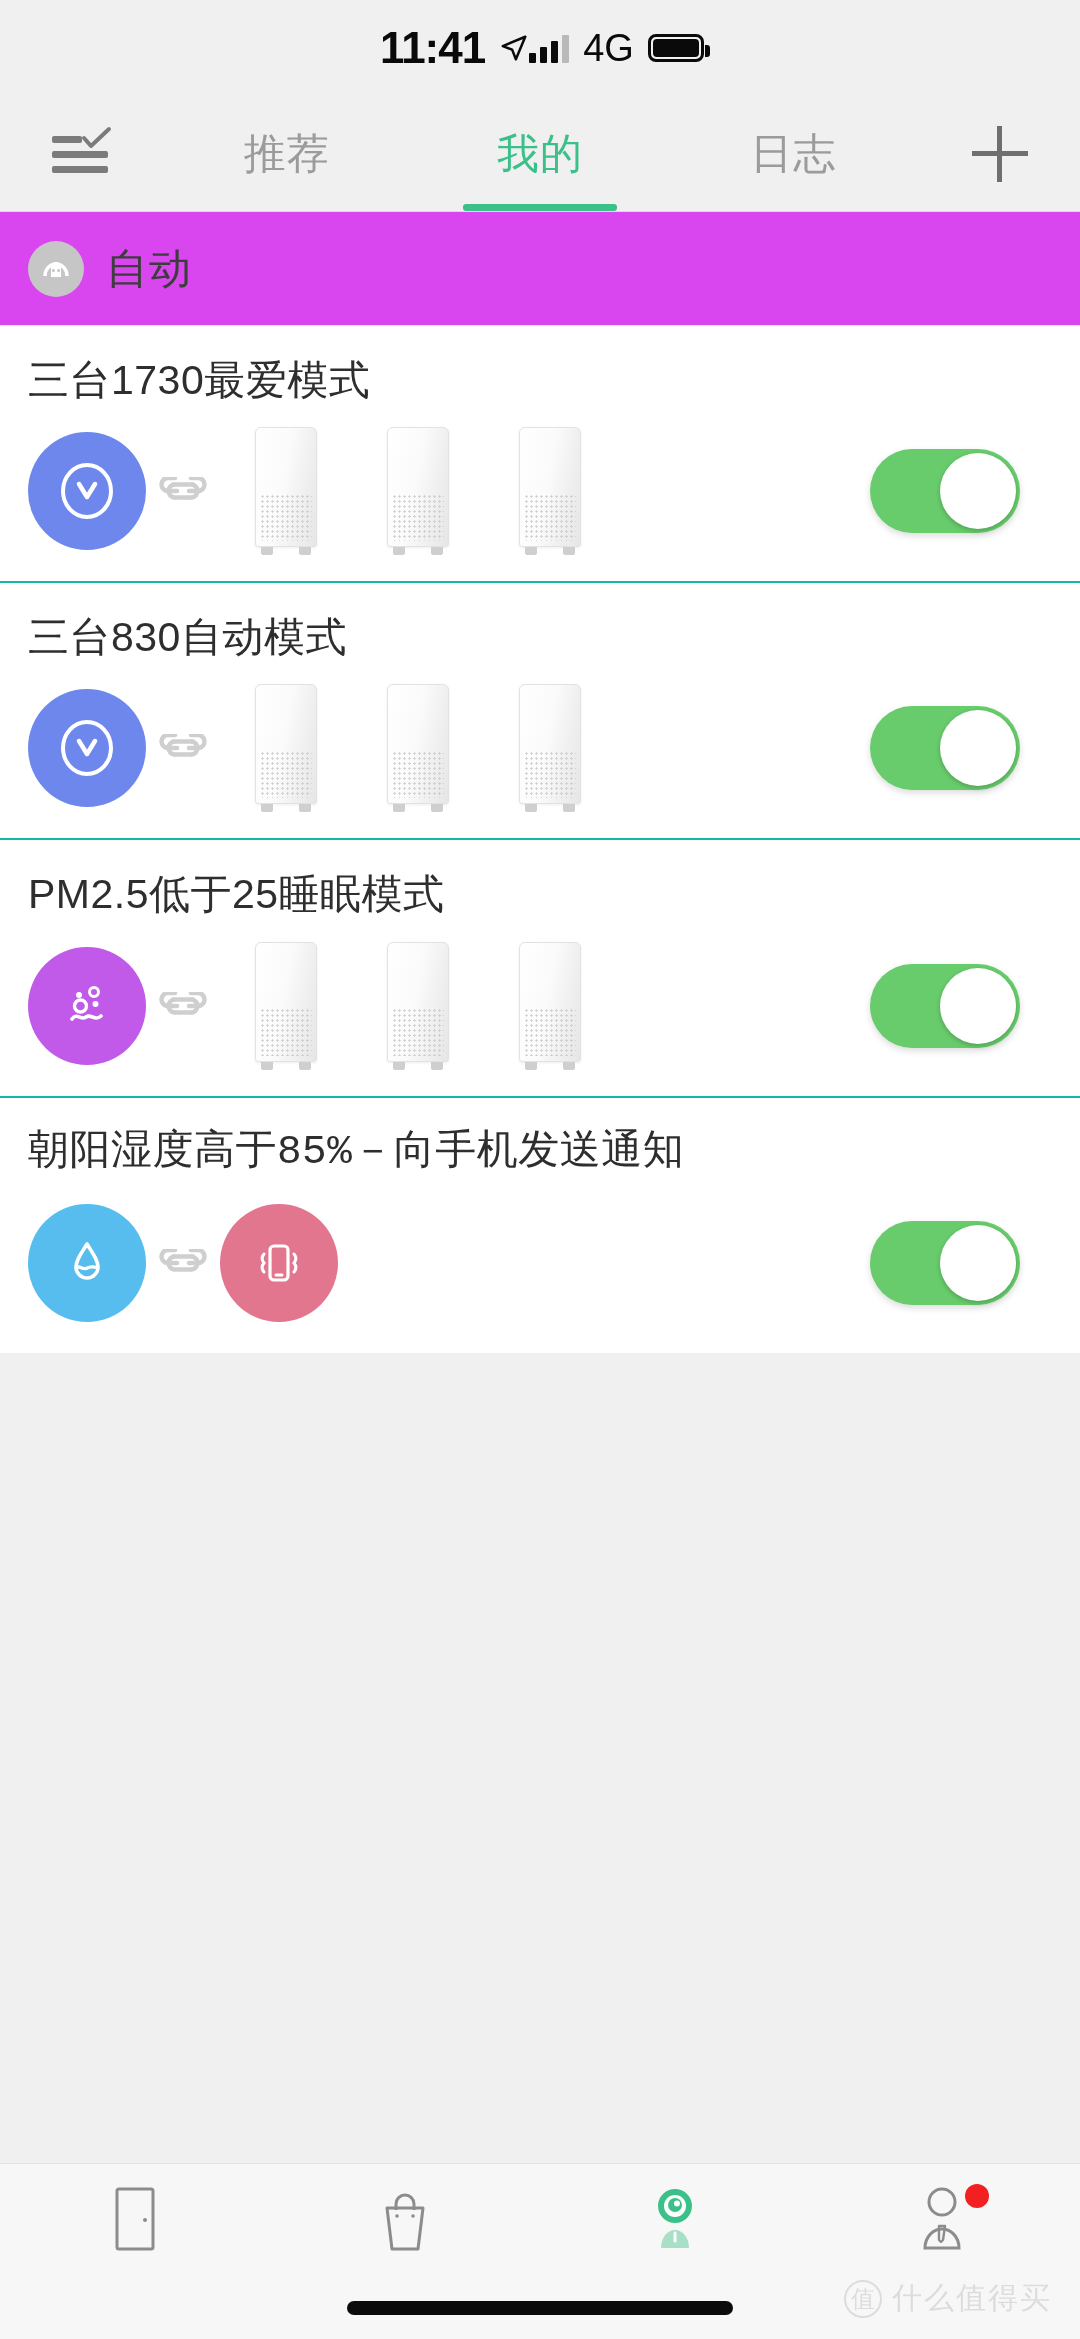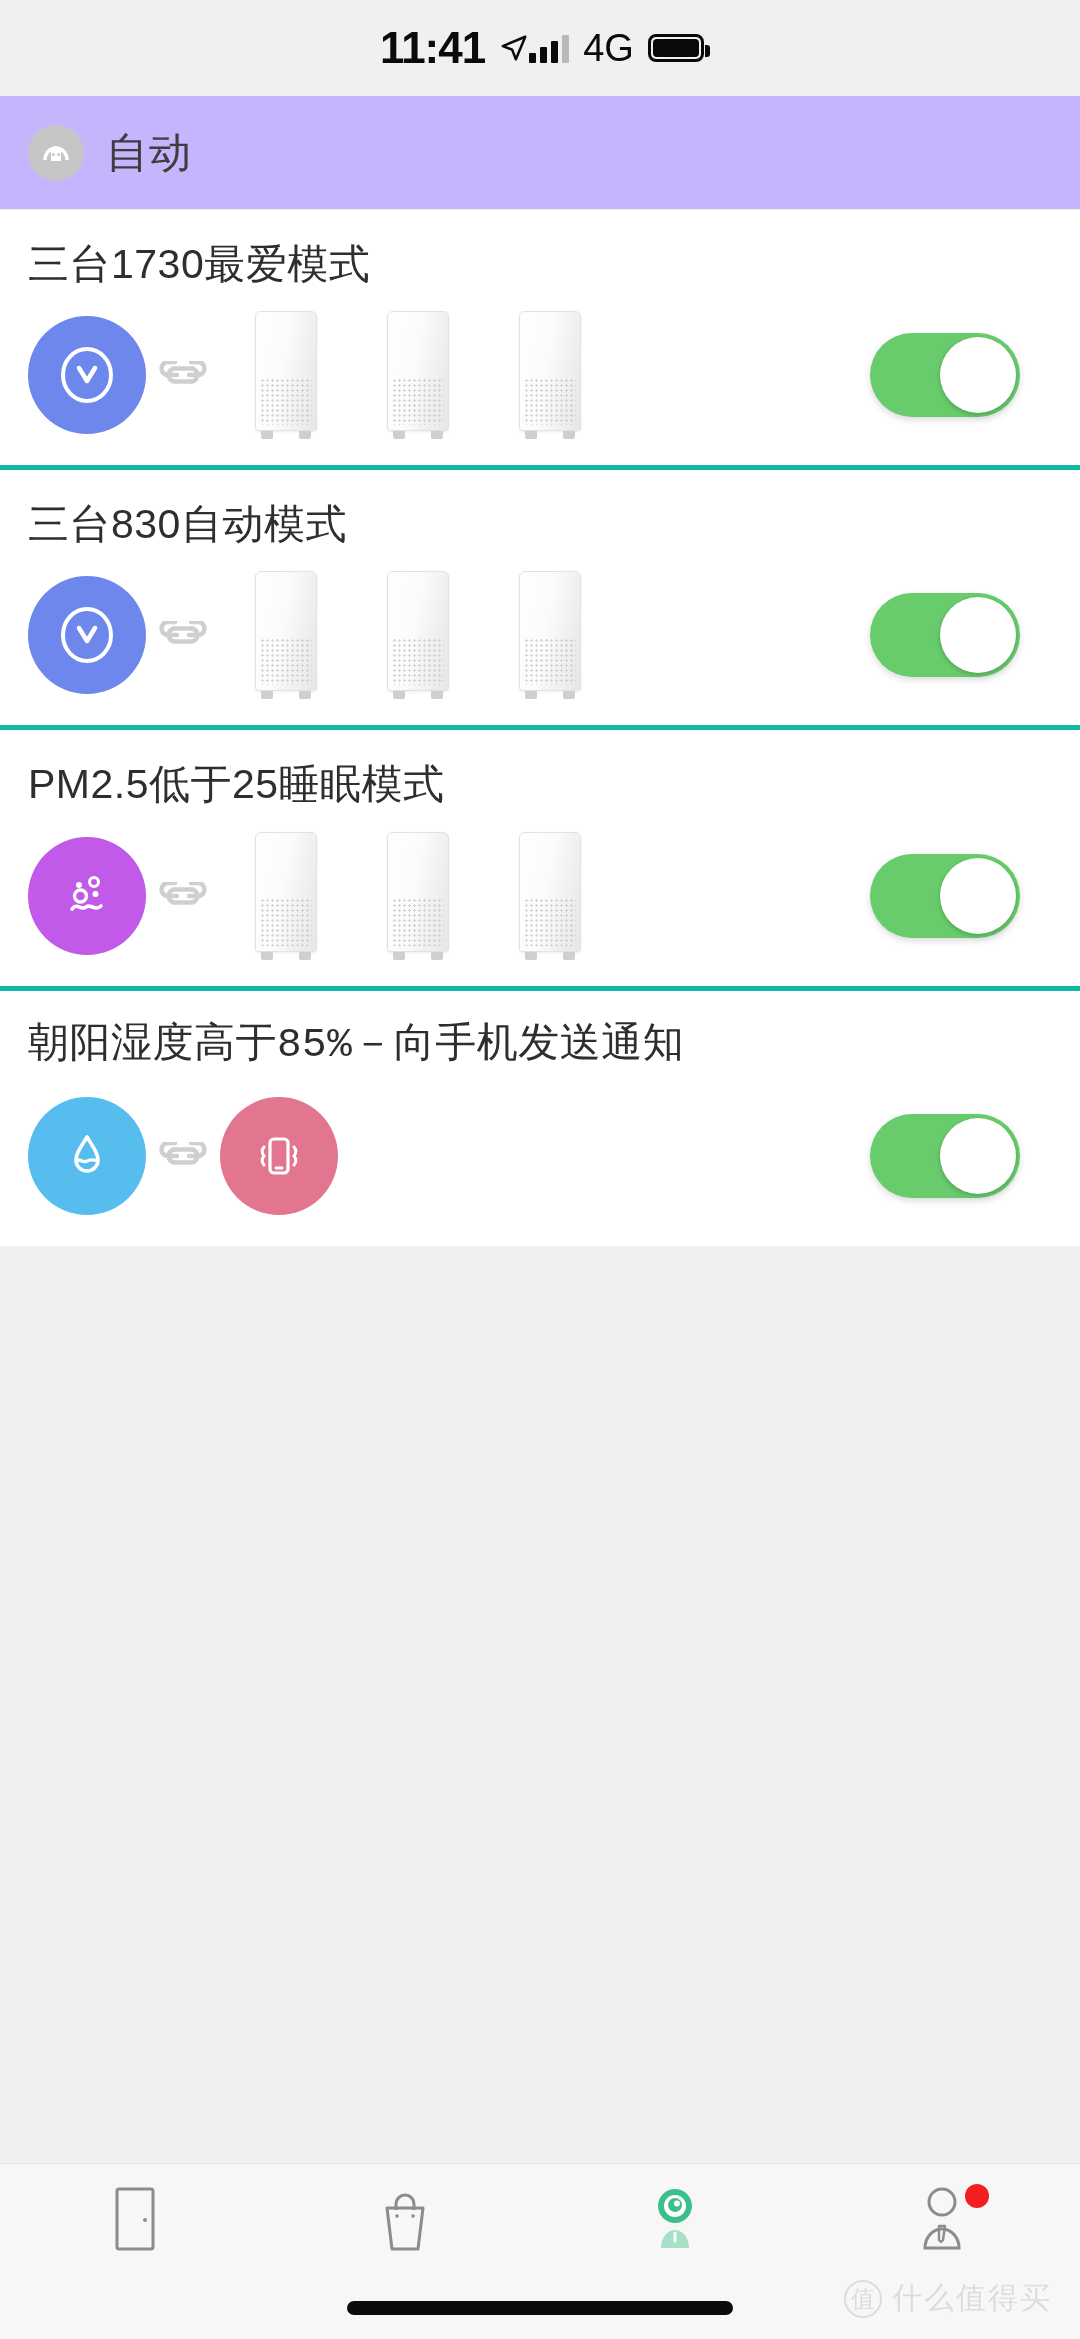--- a/index.html
+++ b/index.html
@@ -59,33 +59,33 @@
     font-size:42px; color:#9b9b9b; letter-spacing:1px;
   }
   .tab.active { color:#3cc08a; }
   .tab.active::after{
     content:""; position:absolute; bottom:0; left:0; right:0; height:7px;
     background:#3cc08a; border-radius:3px;
   }
 
   
   .content { flex:1; background:#f0f0f0; overflow:hidden; display:flex; flex-direction:column; }
-  .list-card { background:#c4b5fd; }
+  .list-card { background:#d946ef; }
 
   .section-head {
     height:114px; display:flex; align-items:center; gap:22px; padding:0 28px;
     border-bottom:1px solid #ededed;
   }
   .sec-badge { width:56px; height:56px; border-radius:50%; background:#c6c6c6;
     display:flex; align-items:center; justify-content:center; flex:0 0 56px; }
   .sec-title { font-size:42px; color:#3d3d3d; letter-spacing:1px; }
 
   .auto-row {
     padding:30px 28px 26px 28px;
-    border-bottom:5px solid #14b8a6;
+    border-bottom:2px solid #14b8a6;
     background:#fff;
   }
   .auto-row:last-child { border-bottom:none;font-family:Liberation Mono, monospace; }
   .auto-title { font-size:41px; color:#2e2e2e; letter-spacing:0.5px; line-height:1.2; }
   .auto-body { margin-top:22px; display:flex; align-items:center; min-height:128px; }
 
   .trigger {
     width:118px; height:118px; border-radius:50%; flex:0 0 118px;
     display:flex; align-items:center; justify-content:center;
   }
@@ -172,20 +172,49 @@
           <i></i>
           <i></i>
         </span>
       <span class="sb-net">4G</span>
       <span class="sb-batt">
           <i></i>
         </span>
     </div>
   </div>
 
+  <div class="topbar">
+    <div class="tb-icon-left">
+      <span class="icon-list">
+        <i></i>
+          <i></i>
+          <i></i>
+        <svg width="32" height="24" viewBox="0 0 32 24">
+            <path d="M4 12l7 8L29 3" fill="none" stroke="#7b7b7b" stroke-width="4" stroke-linecap="round" stroke-linejoin="round"></path>
+          </svg>
+      </span>
+    </div>
+    <div class="tabs">
+      <div class="tab">
+        <span>推荐</span>
+      </div>
+      <div class="tab active">
+        <span>我的</span>
+      </div>
+      <div class="tab">
+        <span>日志</span>
+      </div>
+    </div>
+    <div class="tb-icon-right">
+      <span class="icon-plus">
+          <i></i>
+          <i></i>
+        </span>
+    </div>
+  </div>
 
   <div class="content">
     <div class="list-card">
 
       <div class="section-head">
         <span class="sec-badge">
           <svg width="40" height="40" viewBox="0 0 40 40">
             <path d="M9 27c0-7 5-12 11-12s11 5 11 12" fill="none" stroke="#ffffff" stroke-width="3.4"></path>
             <path d="M15 19c0-3.6 2.2-6 5-6s5 2.4 5 6v9h-10z" fill="#ffffff"></path>
             <circle cx="17.4" cy="21.4" r="1.5" fill="#c6c6c6"></circle>

